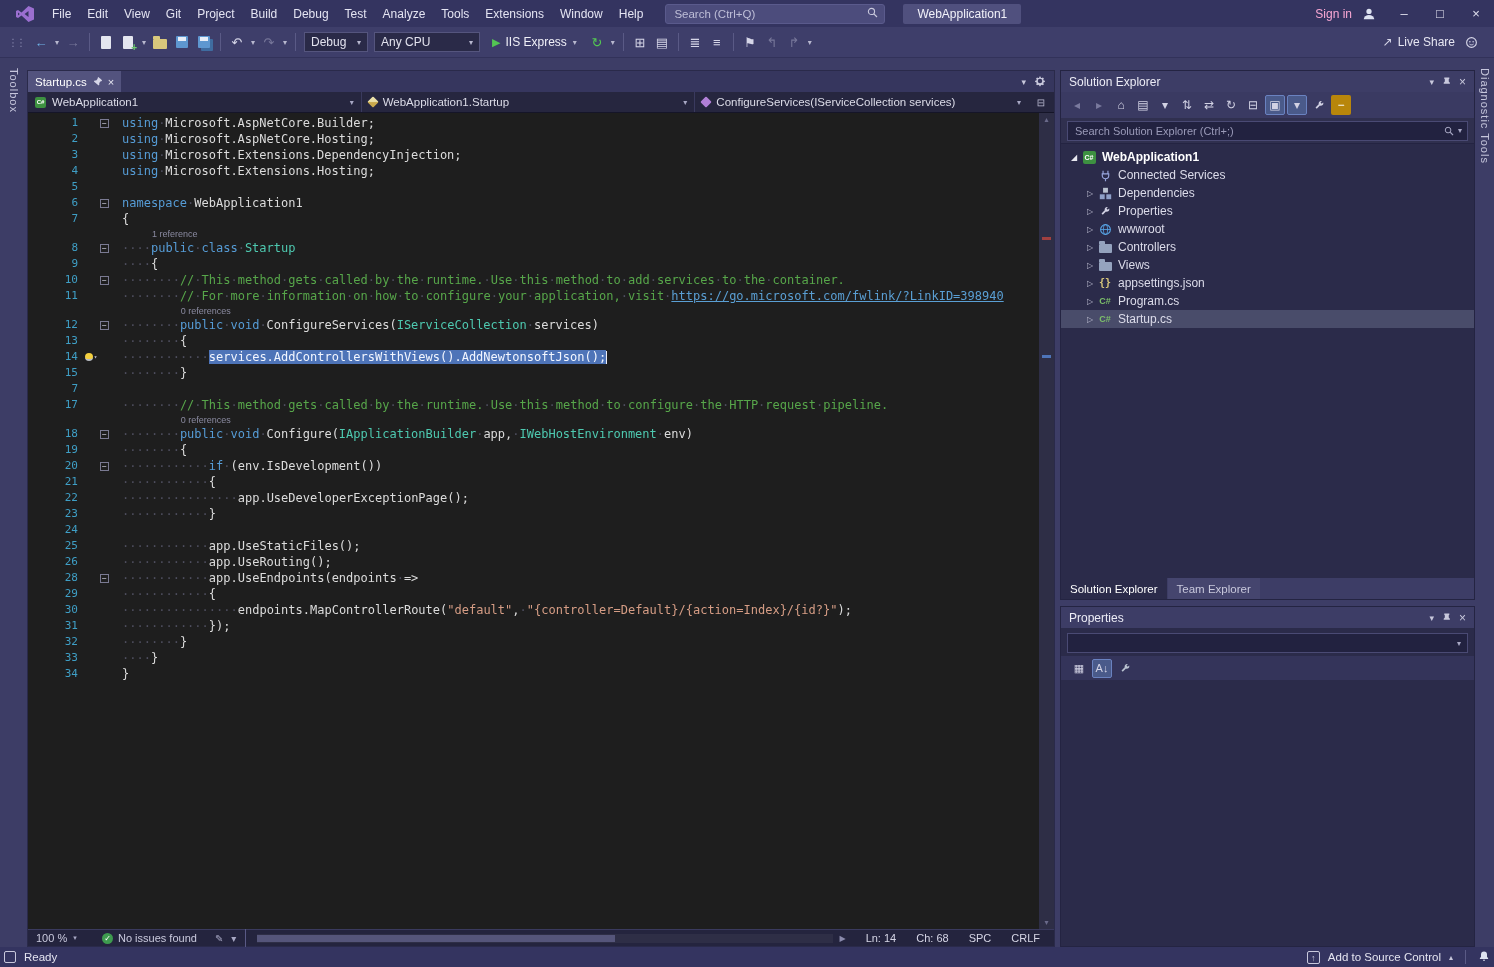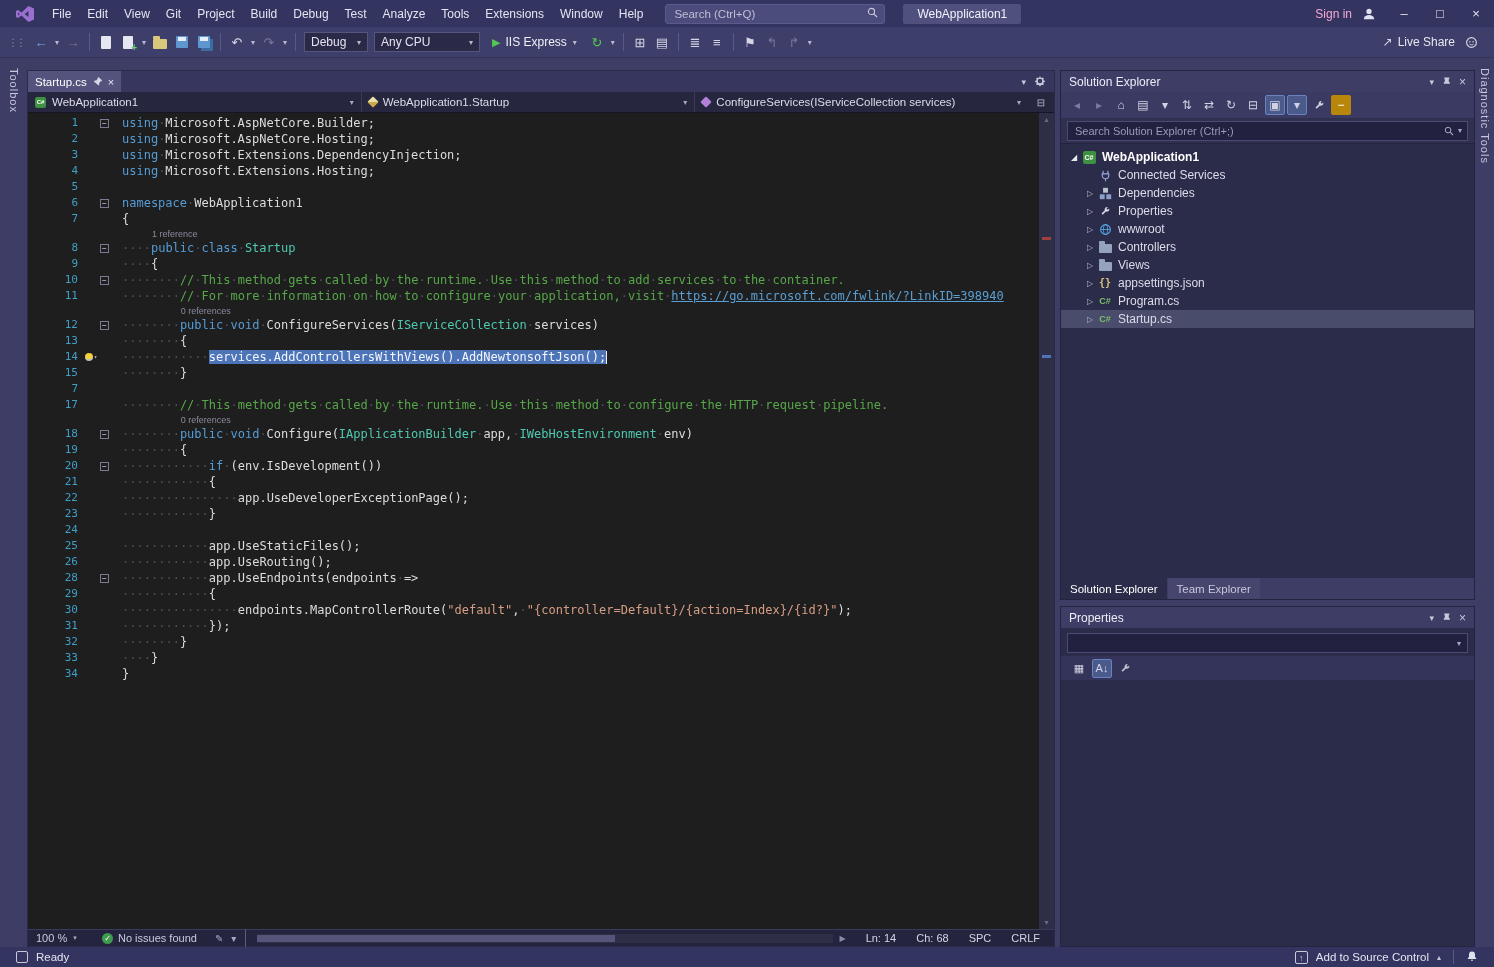--- a/index.html
+++ b/index.html
@@ -138,21 +138,21 @@
   
   .props{position:absolute;left:1060px;top:606px;width:415px;bottom:20px;background:#2B2B4A;border:1px solid #242442;display:flex;flex-direction:column;}
   .props-combo{height:20px;margin:5px 6px 3px 6px;background:#222240;border:1px solid #4A4A74;display:flex;align-items:center;padding:0 6px;flex:none;}
   .props-combo .caret{margin-left:auto;font-size:8px;color:#A8A8C4;}
   .props-tools{height:24px;background:#34345A;display:flex;align-items:center;gap:3px;padding:0 8px;flex:none;}
   .ptool{min-width:20px;height:19px;display:inline-flex;align-items:center;justify-content:center;color:#D2D2E4;font-size:11px;border:1px solid transparent;border-radius:2px;}
   .ptool.toggled{background:#4A5A8A;border-color:#6A82C0;}
   .props-body{flex:1;}
 
   
-  .statusbar{position:absolute;left:0;bottom:0;right:0;height:20px;background:#343460;display:flex;align-items:center;font-size:11.5px;color:#E4E4F0;padding:0 16px;}
+  .statusbar{position:absolute;left:0;bottom:0;right:0;height:20px;background:#343460;display:flex;align-items:center;font-size:11.5px;color:#E4E4F0;padding:0 4px;}
   .sb-ic{width:12px;height:12px;border:1px solid #C8C8DC;border-radius:2px;margin-right:8px;}
   .sb-right{margin-left:auto;display:flex;align-items:center;gap:8px;}
   .sc-ic{width:13px;height:13px;border:1px solid #C8C8DC;border-radius:2px;text-align:center;font-size:9px;line-height:12px;color:#C8C8DC;}
   .sb-caret{font-size:8px;color:#C8C8DC;}
   .sb-sep{width:1px;height:14px;background:#5A5A86;margin:0 4px;}
 </style>
 </head>
 <body>
 
 <div class="app">

